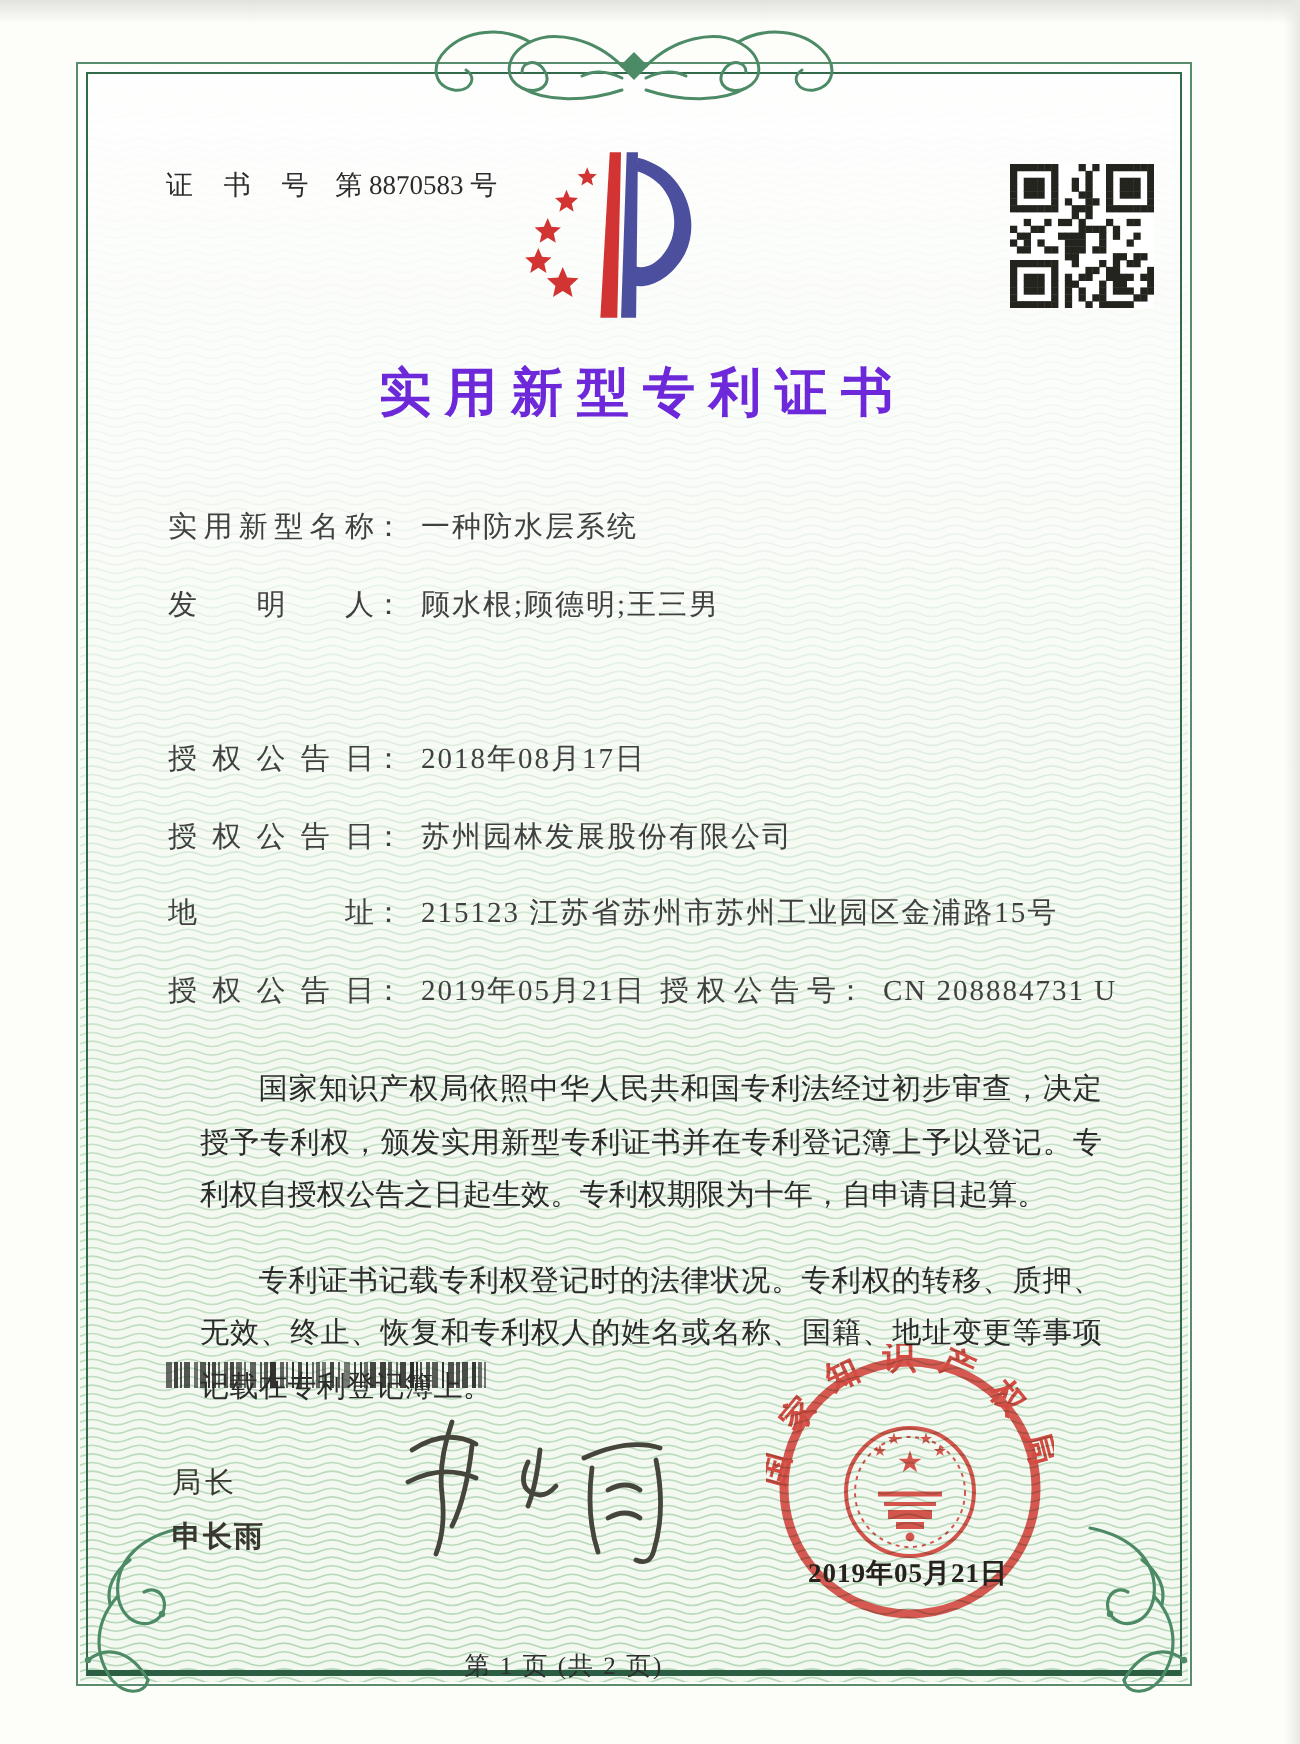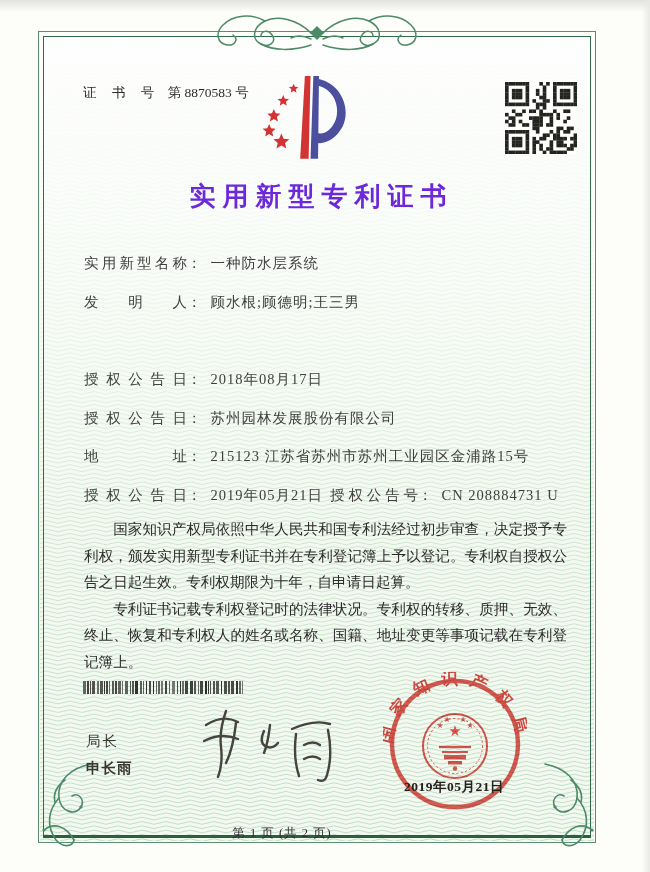--- a/index.html
+++ b/index.html
@@ -40,21 +40,21 @@
   .row{position:absolute;left:84px;height:19px;font-size:14.5px;color:#404040;white-space:nowrap;}
   .flabel{display:inline-block;width:103px;text-align:justify;text-align-last:justify;vertical-align:top;}
   .fcolon{margin-right:9px;}
   .fvalue{letter-spacing:1px;}
   .second{position:absolute;left:246px;top:0;}
   .second .flabel{width:88px;}
 
   
   .paras{position:absolute;left:84px;top:516px;width:483px;font-size:14.6px;
     line-height:26.5px;color:#2b2b2b;text-align:justify;}
-  .paras p{margin:0;text-indent:2em;}
+  .paras p{margin:16px;text-indent:2em;}
 
   #barcode{position:absolute;left:83px;top:681px;}
 
   .director-title{position:absolute;left:86px;top:732px;font-family:"Liberation Sans","DejaVu Sans",sans-serif;
     font-size:14.5px;font-weight:400;color:#38382f;letter-spacing:2px;}
   .director-name{position:absolute;left:86px;top:759px;font-family:Liberation Mono, monospace;
     font-size:14.5px;font-weight:600;color:#38382f;letter-spacing:1px;}
   #signature{position:absolute;left:188px;top:703px;}
 
   #seal{position:absolute;left:383px;top:672px;mix-blend-mode:multiply;opacity:.9;}

